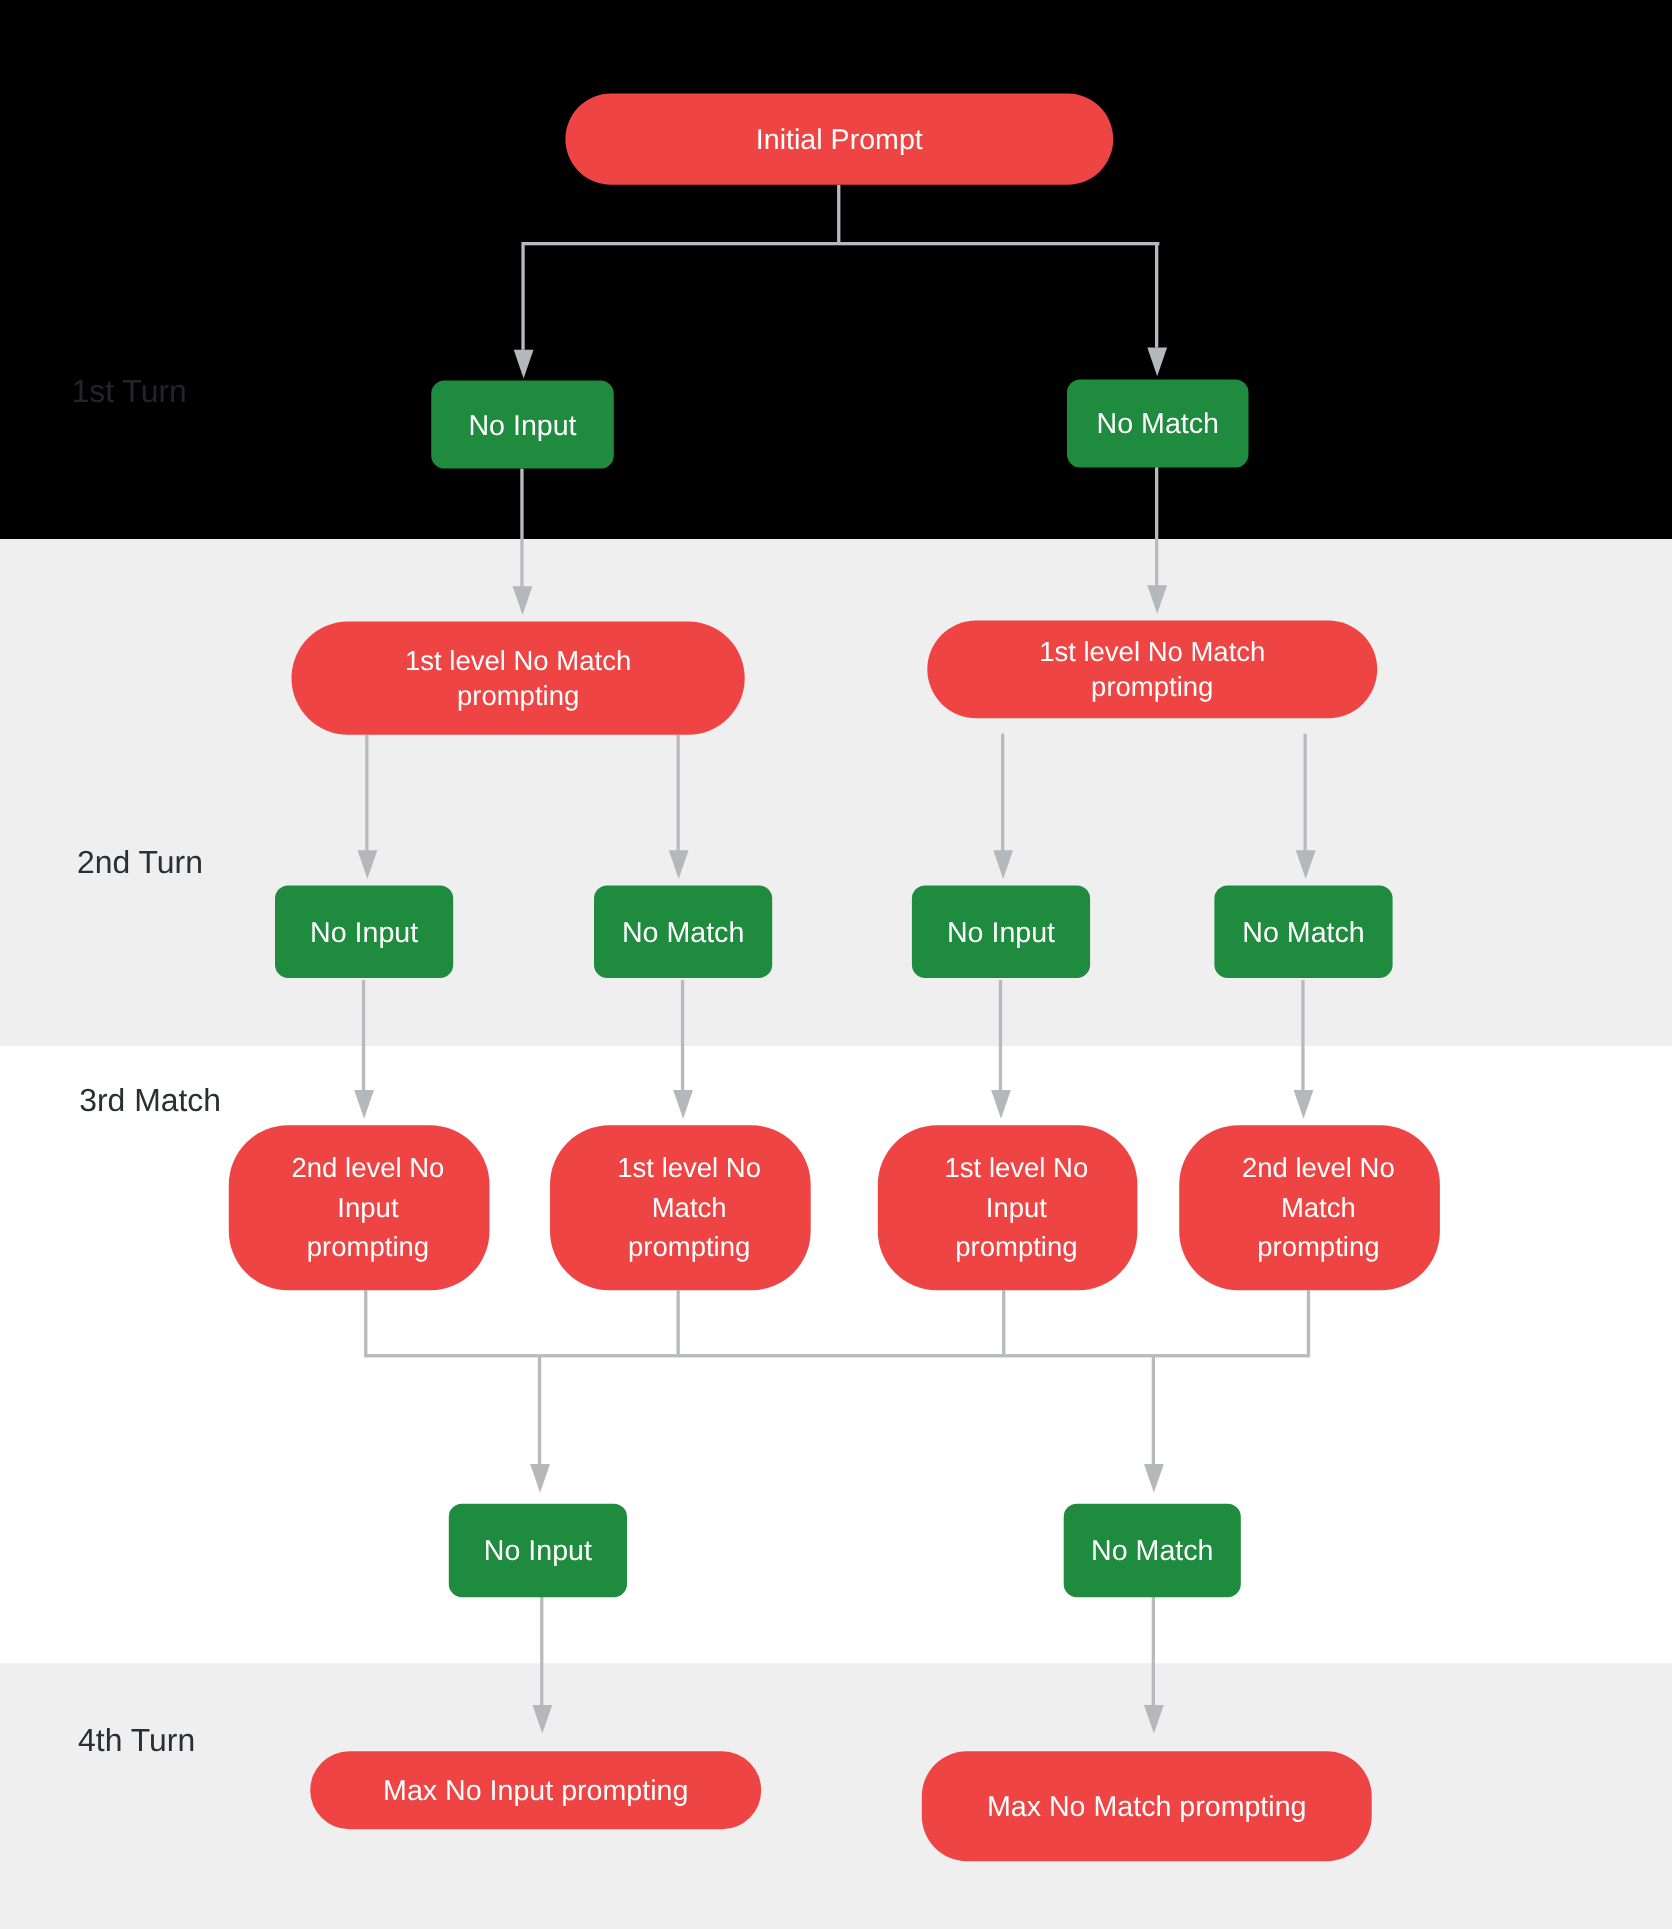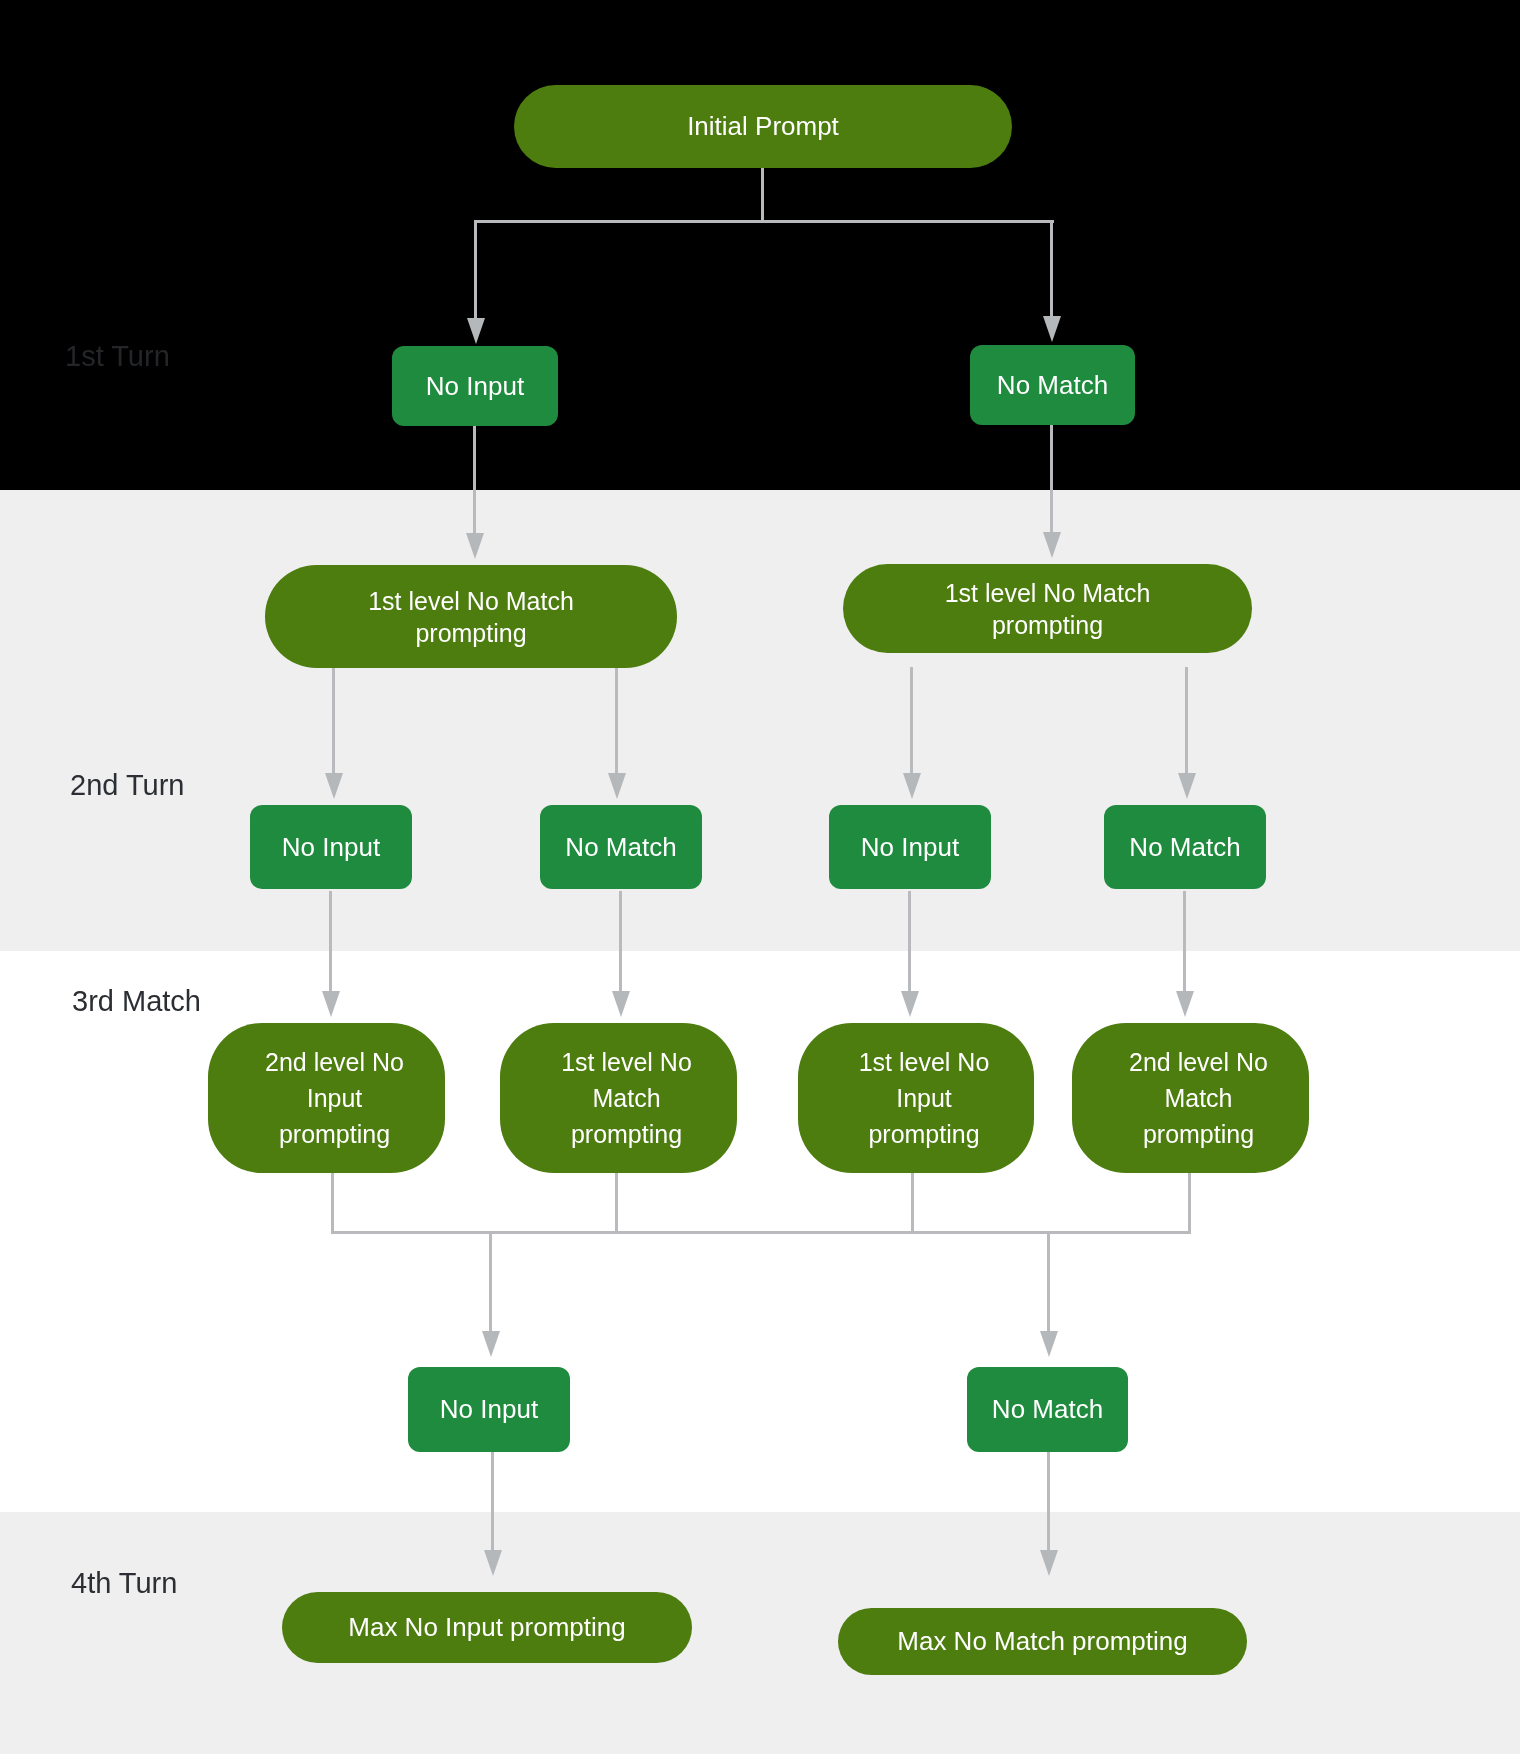--- a/index.html
+++ b/index.html
@@ -13,21 +13,21 @@
   .band.b3{top:951px;height:561px;background:#ffffff;}
   .band.b4{top:1512px;height:242px;background:#efeff0;}
 
   .turn-label{position:absolute;font-size:29px;line-height:34px;color:#2b2e32;font-weight:400;}
   .turn-label.on-black{color:#232528;}
 
   .node{
     position:absolute;display:flex;align-items:center;justify-content:center;
     color:#ffffff;text-align:center;font-weight:500;box-sizing:border-box;
   }
-  .pill{background:#4d7c0f;}
+  .pill{background:#ef4444;}
   .pill.one-line{font-size:26px;border-radius:42px;}
   .pill.two-line{font-size:25px;line-height:32px;border-radius:52px;}
   .pill.three-line{font-size:25px;line-height:36px;border-radius:54px;padding-left:16px;}
   .event{background:#1f8b3e;border-radius:12px;font-size:26px;}
   .line{display:block;}
 
   .vline{position:absolute;width:3px;background:#b8babd;}
   .hline{position:absolute;height:3px;background:#b8babd;}
   .arrowhead{
     position:absolute;width:0;height:0;
@@ -145,15 +145,15 @@
       <span class="line">2nd level No</span>
       <span class="line">Match</span>
       <span class="line">prompting</span>
     </div>
   </div>
 
   <div class="node event" style="left:408px;top:1367px;width:162px;height:85px;">No Input</div>
   <div class="node event" style="left:967px;top:1367px;width:161px;height:85px;">No Match</div>
 
   <div class="node pill one-line" style="left:282px;top:1592px;width:410px;height:71px;border-radius:41px;">Max No Input prompting</div>
-  <div class="node pill one-line" style="left:838px;top:1592px;width:409px;height:67px;border-radius:41px;margin-top:16px;">Max No Match prompting</div>
+  <div class="node pill one-line" style="left:838px;top:1592px;width:409px;height:100px;border-radius:41px;">Max No Match prompting</div>
 
 </div>
 
 </body></html>

